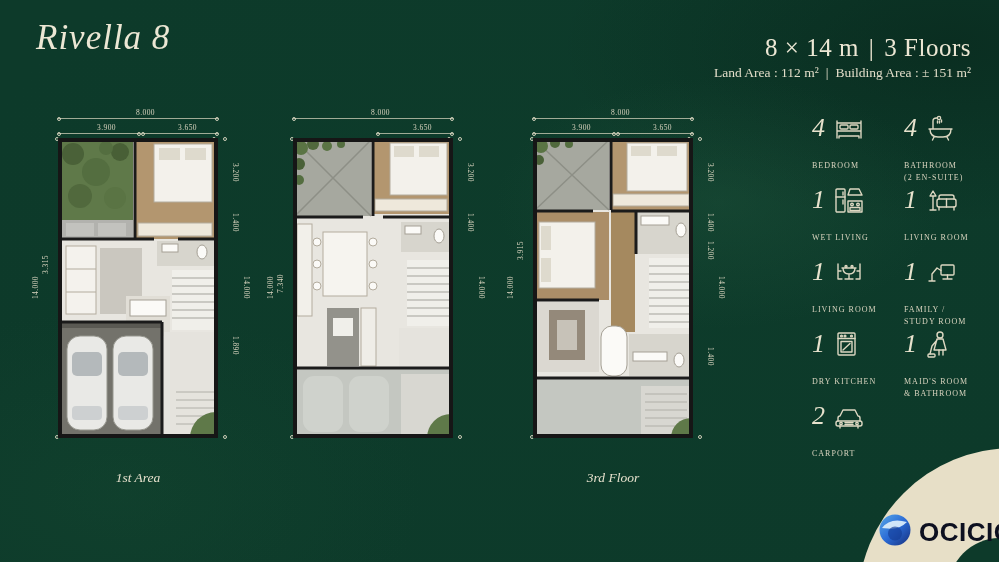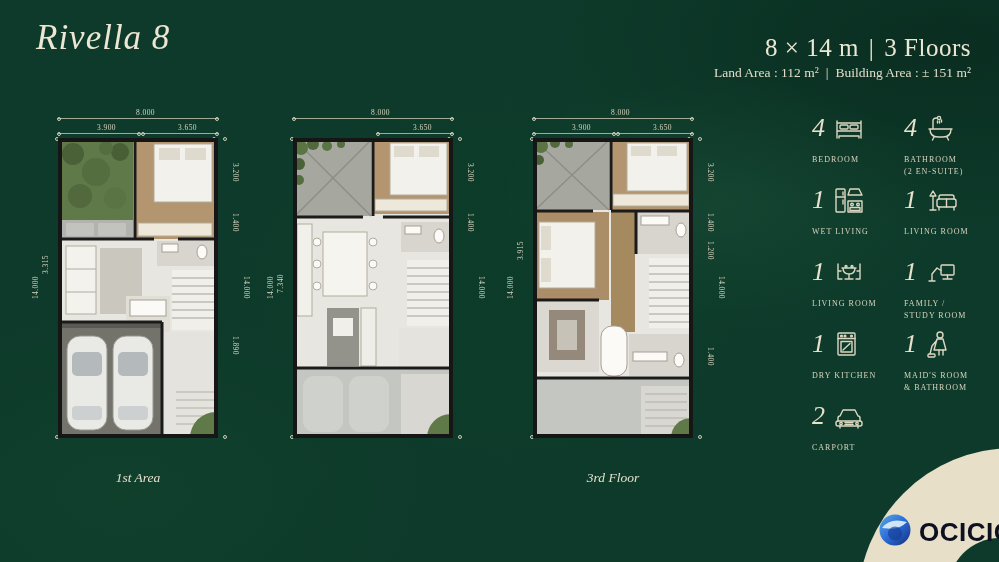--- a/index.html
+++ b/index.html
@@ -40,21 +40,21 @@
   .dim-v .dim-label{writing-mode:vertical-rl;}
   .dim-v.left .dim-label{transform:rotate(180deg);}
   
   .amenities{position:absolute;left:812px;top:112px;width:180px;display:grid;
              grid-template-columns:88px 88px;grid-auto-rows:72px;column-gap:4px;}
   .amenity{color:#ddd8c2;}
   .amenity-top{display:flex;align-items:center;gap:8px;height:32px;}
   .amenity-count{font-size:26px;font-style:italic;color:#e7e2cd;line-height:30px;}
   .amenity-icon svg{display:block;stroke:#ddd8c2;fill:none;stroke-width:1.4;
                     stroke-linecap:round;stroke-linejoin:round;}
-  .amenity-label{margin-top:10px;font-size:8px;letter-spacing:1px;line-height:1.5;
+  .amenity-label{margin-top:16px;font-size:8px;letter-spacing:1px;line-height:1.5;
                  white-space:pre-line;color:#d9d4bf;}
   
   .ring-outer{position:absolute;left:858px;top:448px;width:310px;height:310px;
               border-radius:50%;background:#e7dfc7;z-index:1;}
   .ring-inner{position:absolute;left:948px;top:538px;width:104px;height:104px;
               border-radius:50%;background:#0d3a2a;z-index:2;}
   .brand{position:absolute;left:878px;top:513px;display:flex;align-items:center;gap:7px;z-index:3;}
   .brand-text{font-family:"Liberation Sans",sans-serif;font-weight:700;font-size:26px;
               color:#0d1020;letter-spacing:.5px;}
 </style>

